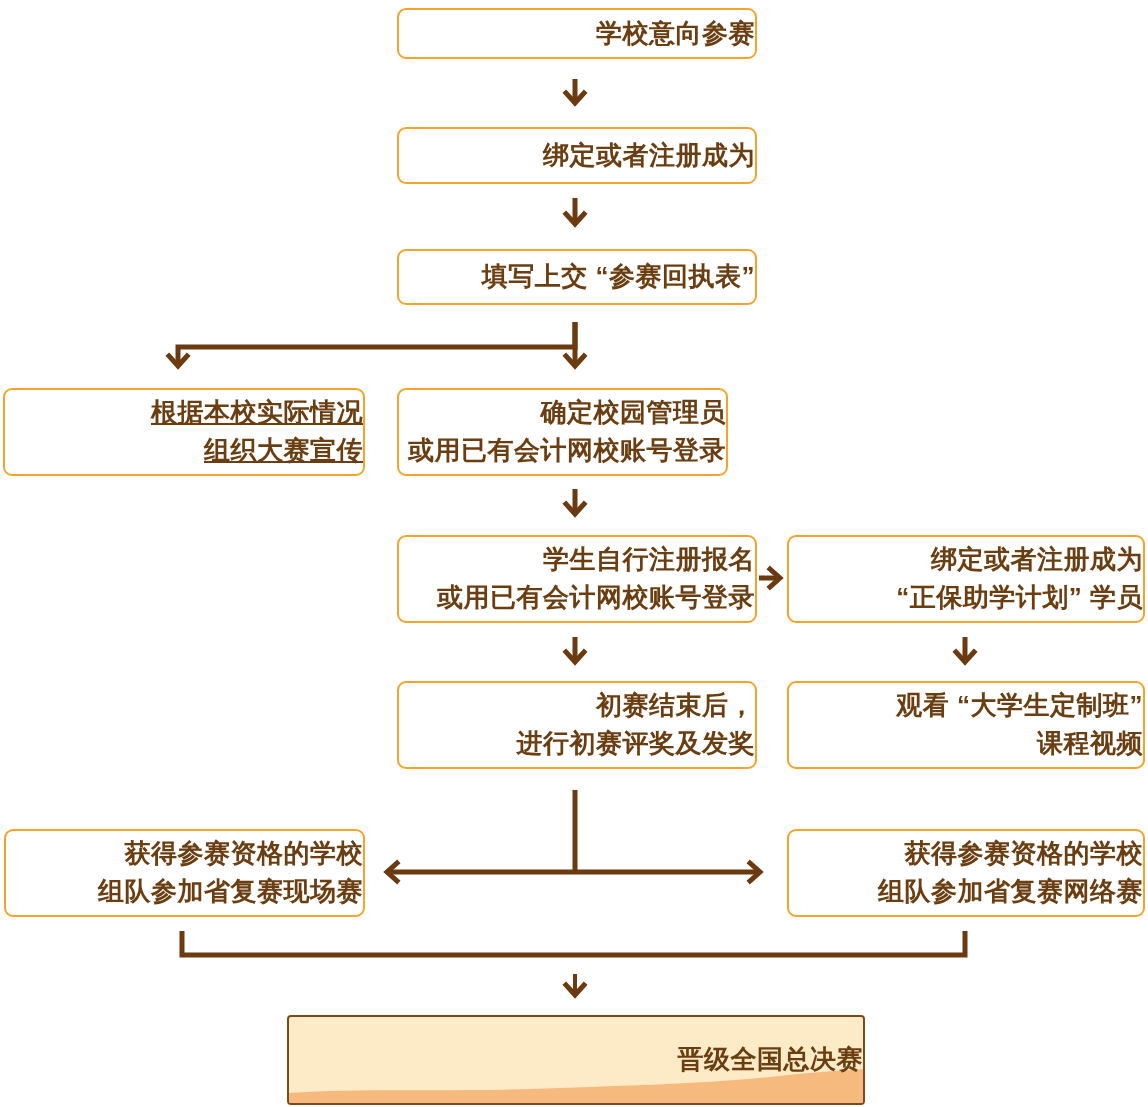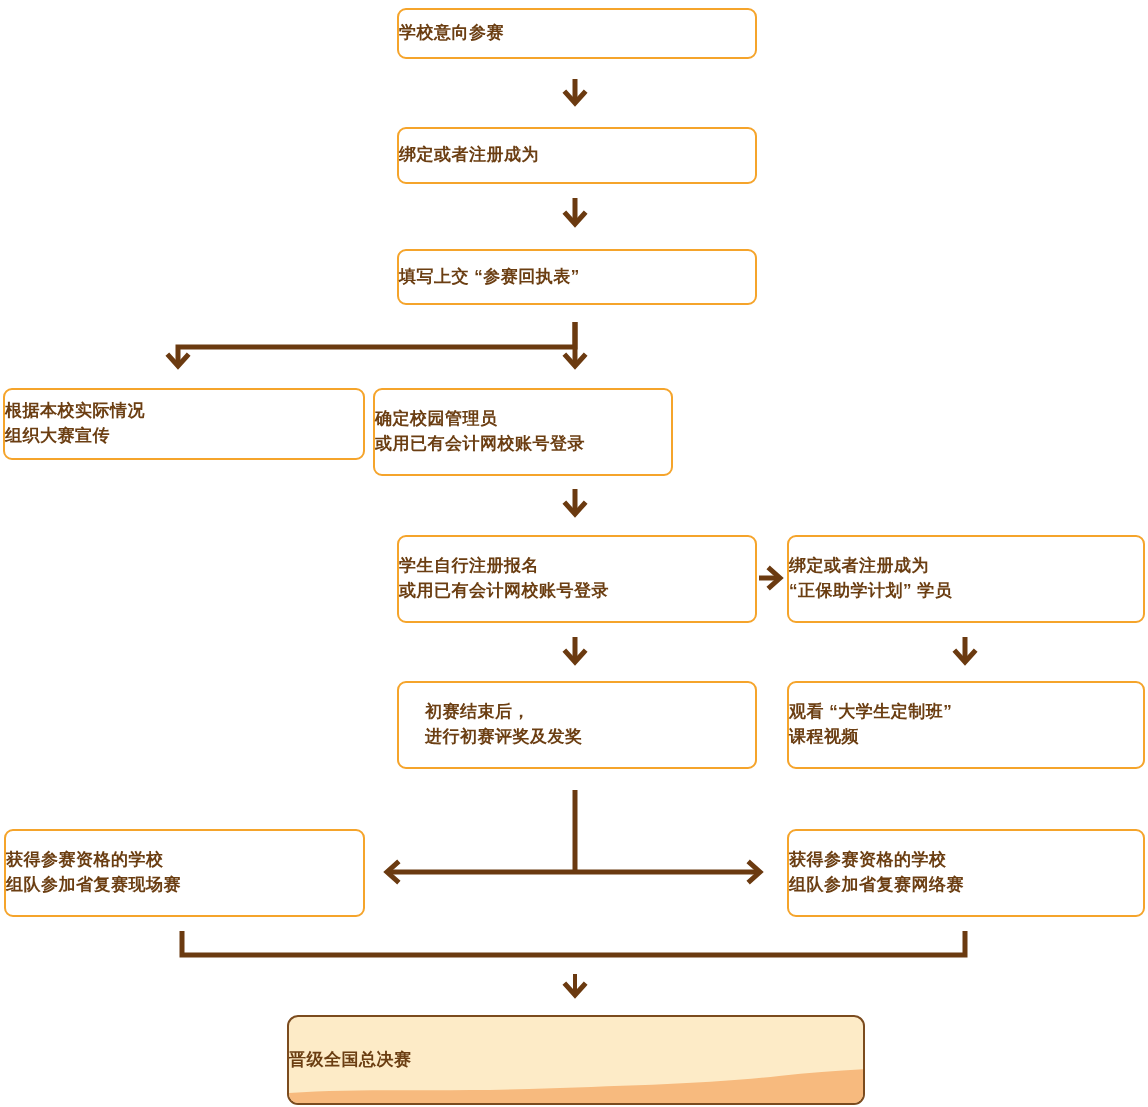--- a/index.html
+++ b/index.html
@@ -18,33 +18,33 @@
     pointer-events: none;
   }
   .box {
     position: absolute;
     box-sizing: border-box;
     background: #FFFFFF;
     border: 2px solid #F5A42B;
     border-radius: 9px;
     display: flex;
     flex-direction: column;
-    align-items: flex-start;
+    align-items: flex-end;
     justify-content: center;
     text-align: center;
     font-weight: bold;
-    font-size: 17px;
+    font-size: 26px;
     color: #6B3E12;
     line-height: 1.45;
     letter-spacing: 0.5px;
   }
   .box span { display: block; }
   .finals {
     border: 2px solid #7B4B1E;
-    border-radius: 11px;
+    border-radius: 4px;
     background: #FDEBC7;
     overflow: hidden;
   }
   .finals .wave {
     position: absolute;
     left: 0; right: 0; bottom: 0;
     height: 34px;
     pointer-events: none;
   }
   .finals span { position: relative; z-index: 1; }
@@ -82,25 +82,25 @@
   </div>
 
   <div class="box" style="left:397px; top:127px; width:360px; height:57px;">
     <span>绑定或者注册成为</span>
   </div>
 
   <div class="box" style="left:397px; top:249px; width:360px; height:56px;">
     <span>填写上交 “参赛回执表”</span>
   </div>
 
-  <div class="box" style="left:3px; top:388px; width:362px; height:72px;">
+  <div class="box" style="left:3px; top:388px; width:362px; height:88px;text-decoration:underline;">
     <span>根据本校实际情况</span>
     <span>组织大赛宣传</span>
   </div>
-  <div class="box" style="left:373px; top:388px; width:300px; height:88px;">
+  <div class="box" style="left:397px; top:388px; width:331px; height:88px;">
     <span>确定校园管理员</span>
     <span>或用已有会计网校账号登录</span>
   </div>
 
   <div class="box" style="left:787px; top:535px; width:358px; height:88px;">
     <span>绑定或者注册成为</span>
     <span>“正保助学计划” 学员</span>
   </div>
   <div class="box" style="left:397px; top:535px; width:360px; height:88px;">
     <span>学生自行注册报名</span>

